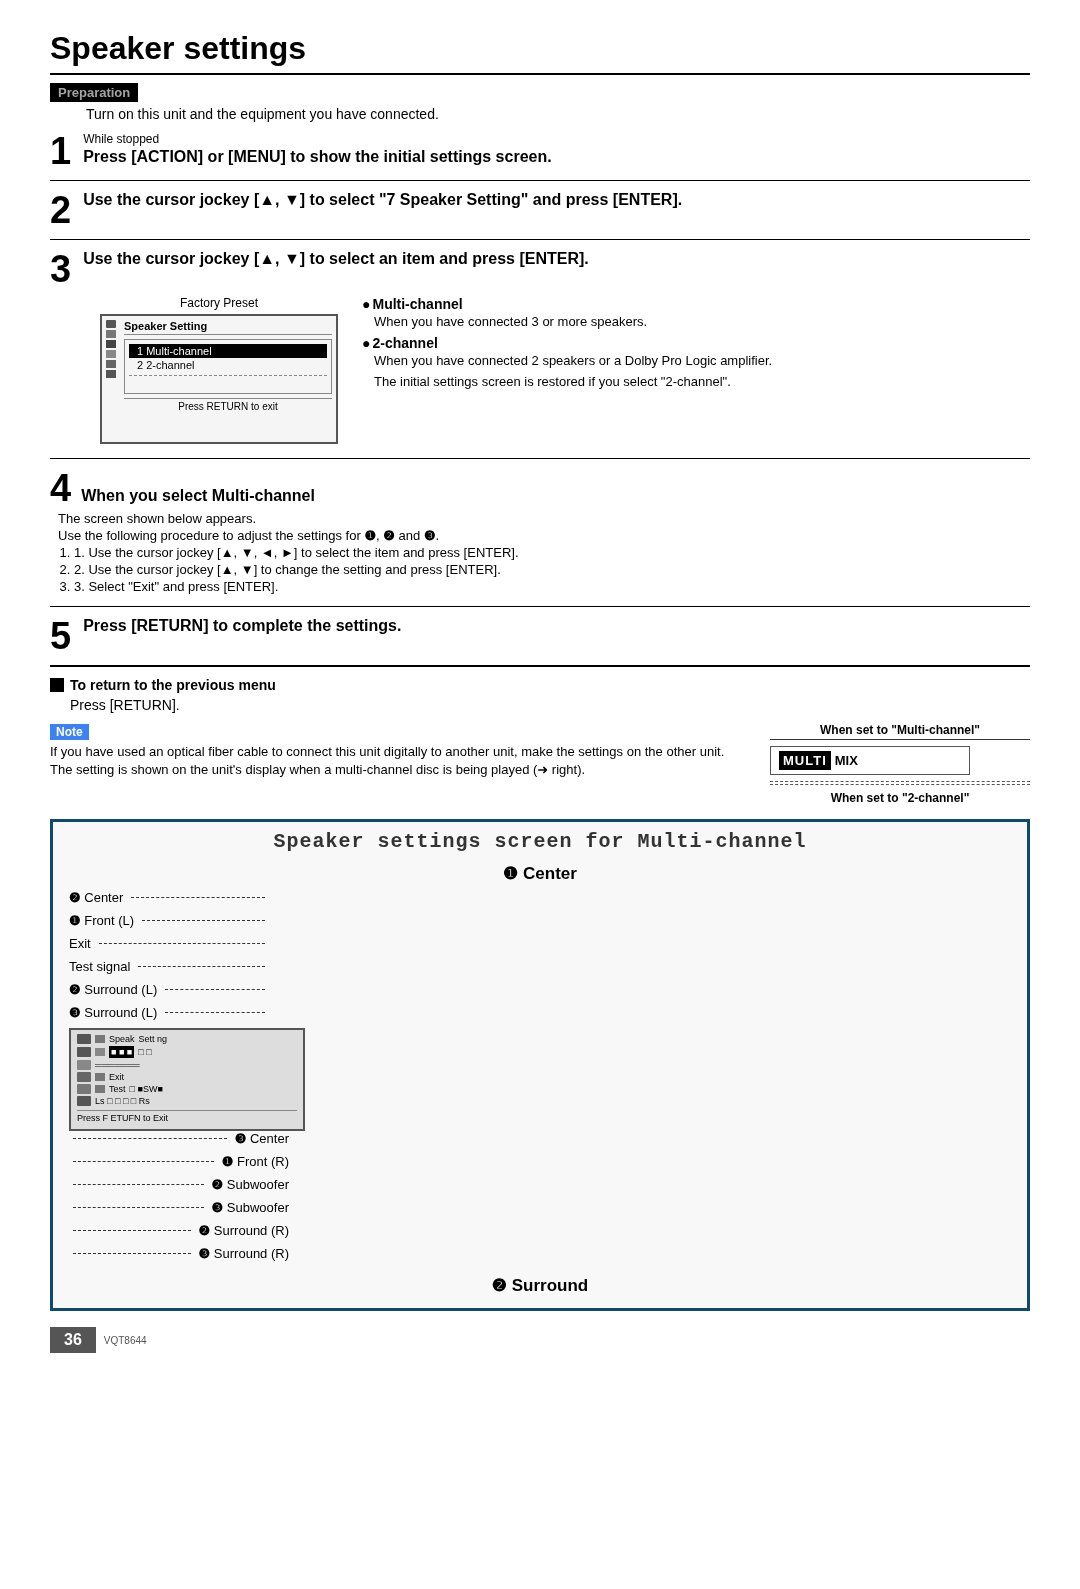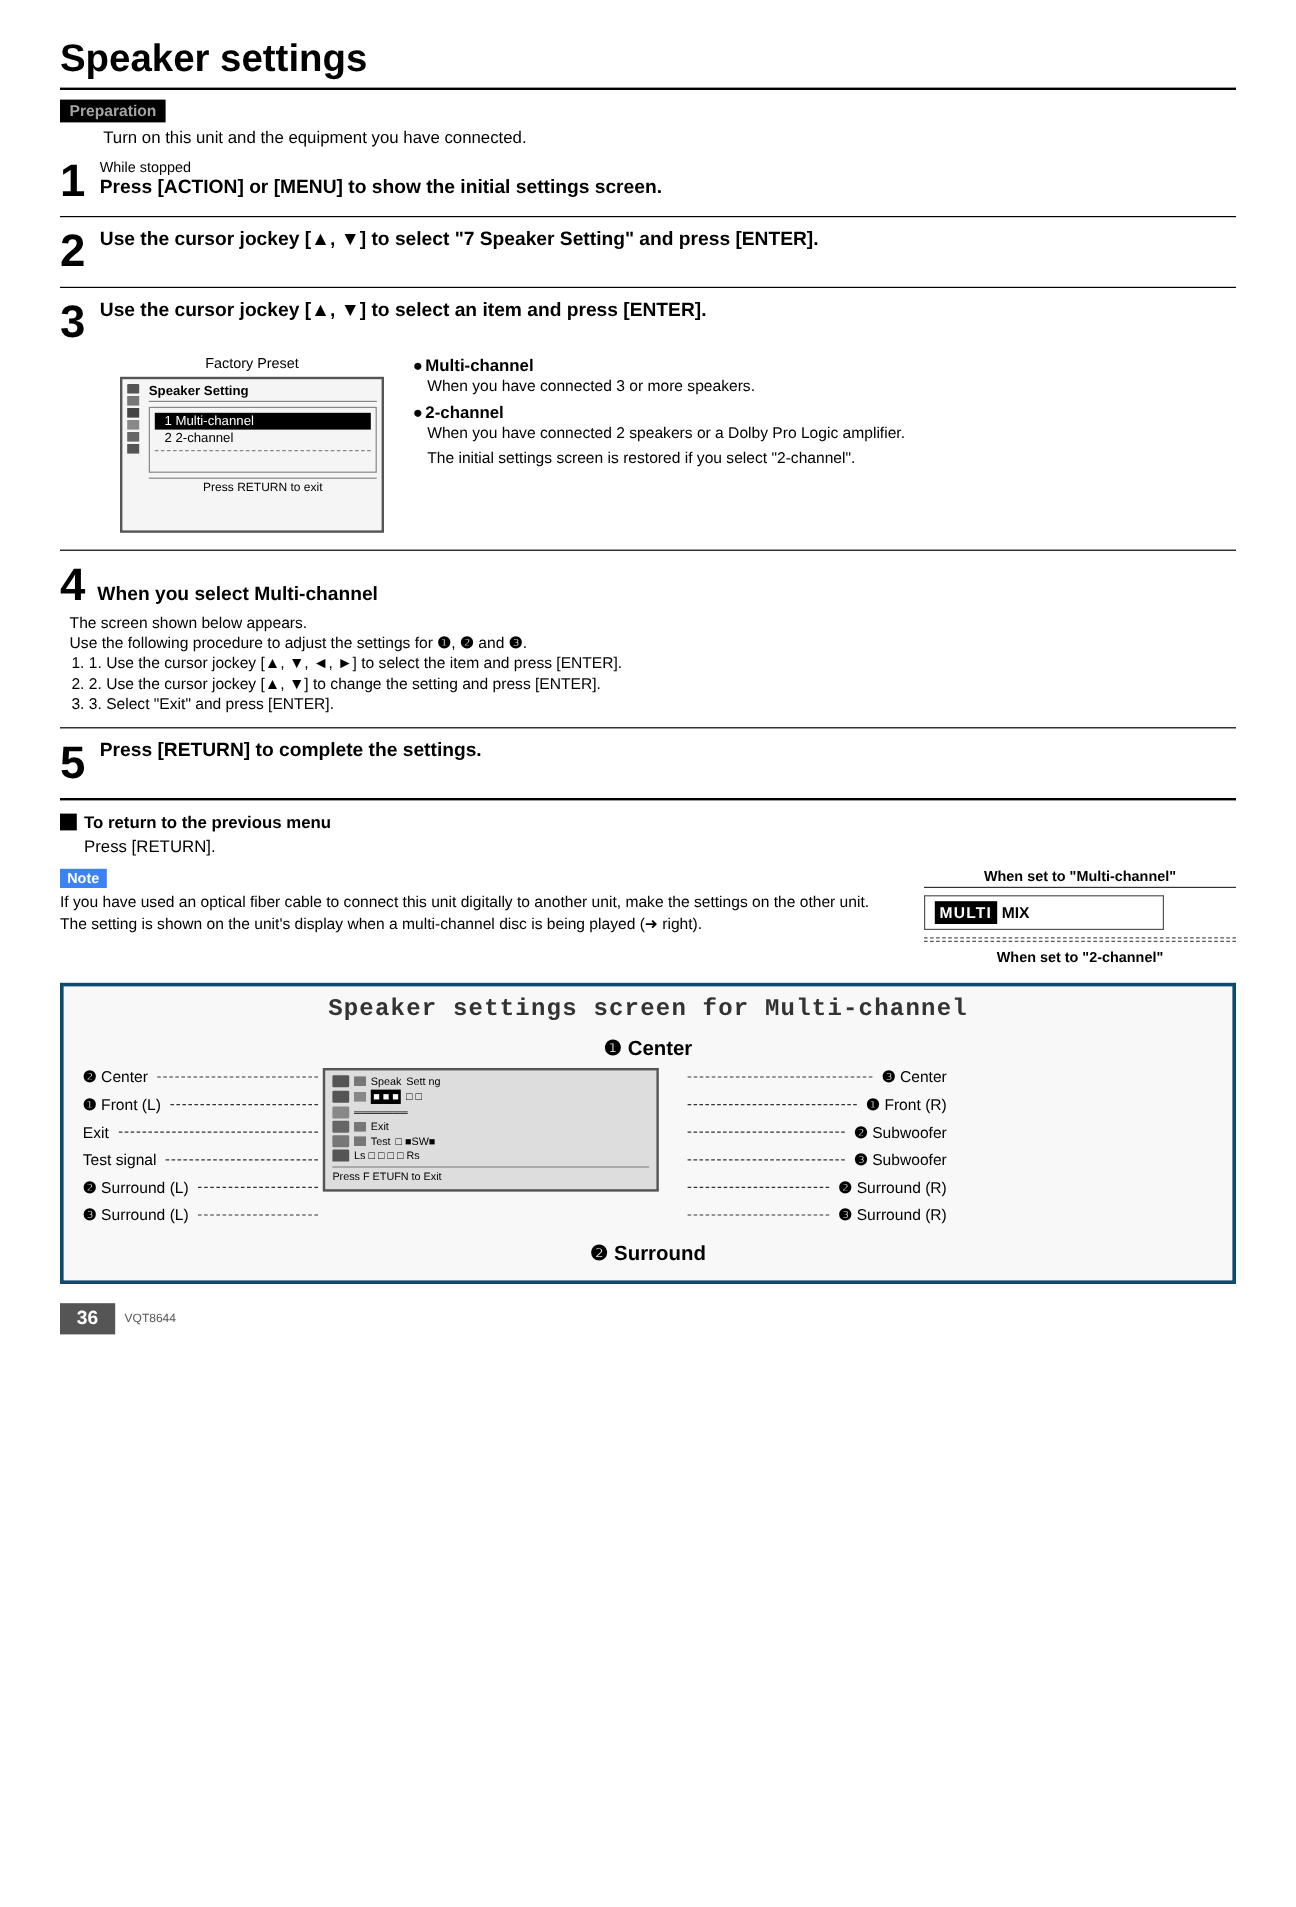--- a/index.html
+++ b/index.html
@@ -58,21 +58,21 @@
       font-size: 16px;
       font-weight: bold;
     }
     .step3-layout {
       display: flex;
       gap: 24px;
       margin-top: 8px;
     }
     .screen-mock {
       border: 2px solid #555;
-      width: 220px;
+      width: 238px;
       min-height: 130px;
       padding: 4px;
       font-size: 12px;
       background: #f5f5f5;
       flex-shrink: 0;
     }
     .screen-mock-title {
       font-size: 11px;
       font-weight: bold;
       border-bottom: 1px solid #888;
@@ -248,21 +248,21 @@
       display: flex;
       align-items: center;
       gap: 8px;
       margin-top: 10px;
     }
     .speaker-screen-mock {
       border: 2px solid #555;
       background: #ddd;
       padding: 4px 6px;
       font-size: 10px;
-      width: 280px;
+      width: 236px;
     }
     .mock-row {
       display: flex;
       align-items: center;
       gap: 4px;
       margin-bottom: 2px;
     }
     .mock-icon {
       width: 14px;
       height: 10px;
@@ -286,20 +286,21 @@
       text-align: center;
       font-weight: bold;
       font-size: 17px;
       margin-bottom: 4px;
     }
     .full-diagram {
       display: flex;
       align-items: flex-start;
       gap: 0;
       margin-top: 6px;
+      flex-direction: column;
     }
     .left-col {
       width: 200px;
       font-size: 13px;
     }
     .center-col {
       width: 300px;
     }
     .right-col {
       width: 220px;

